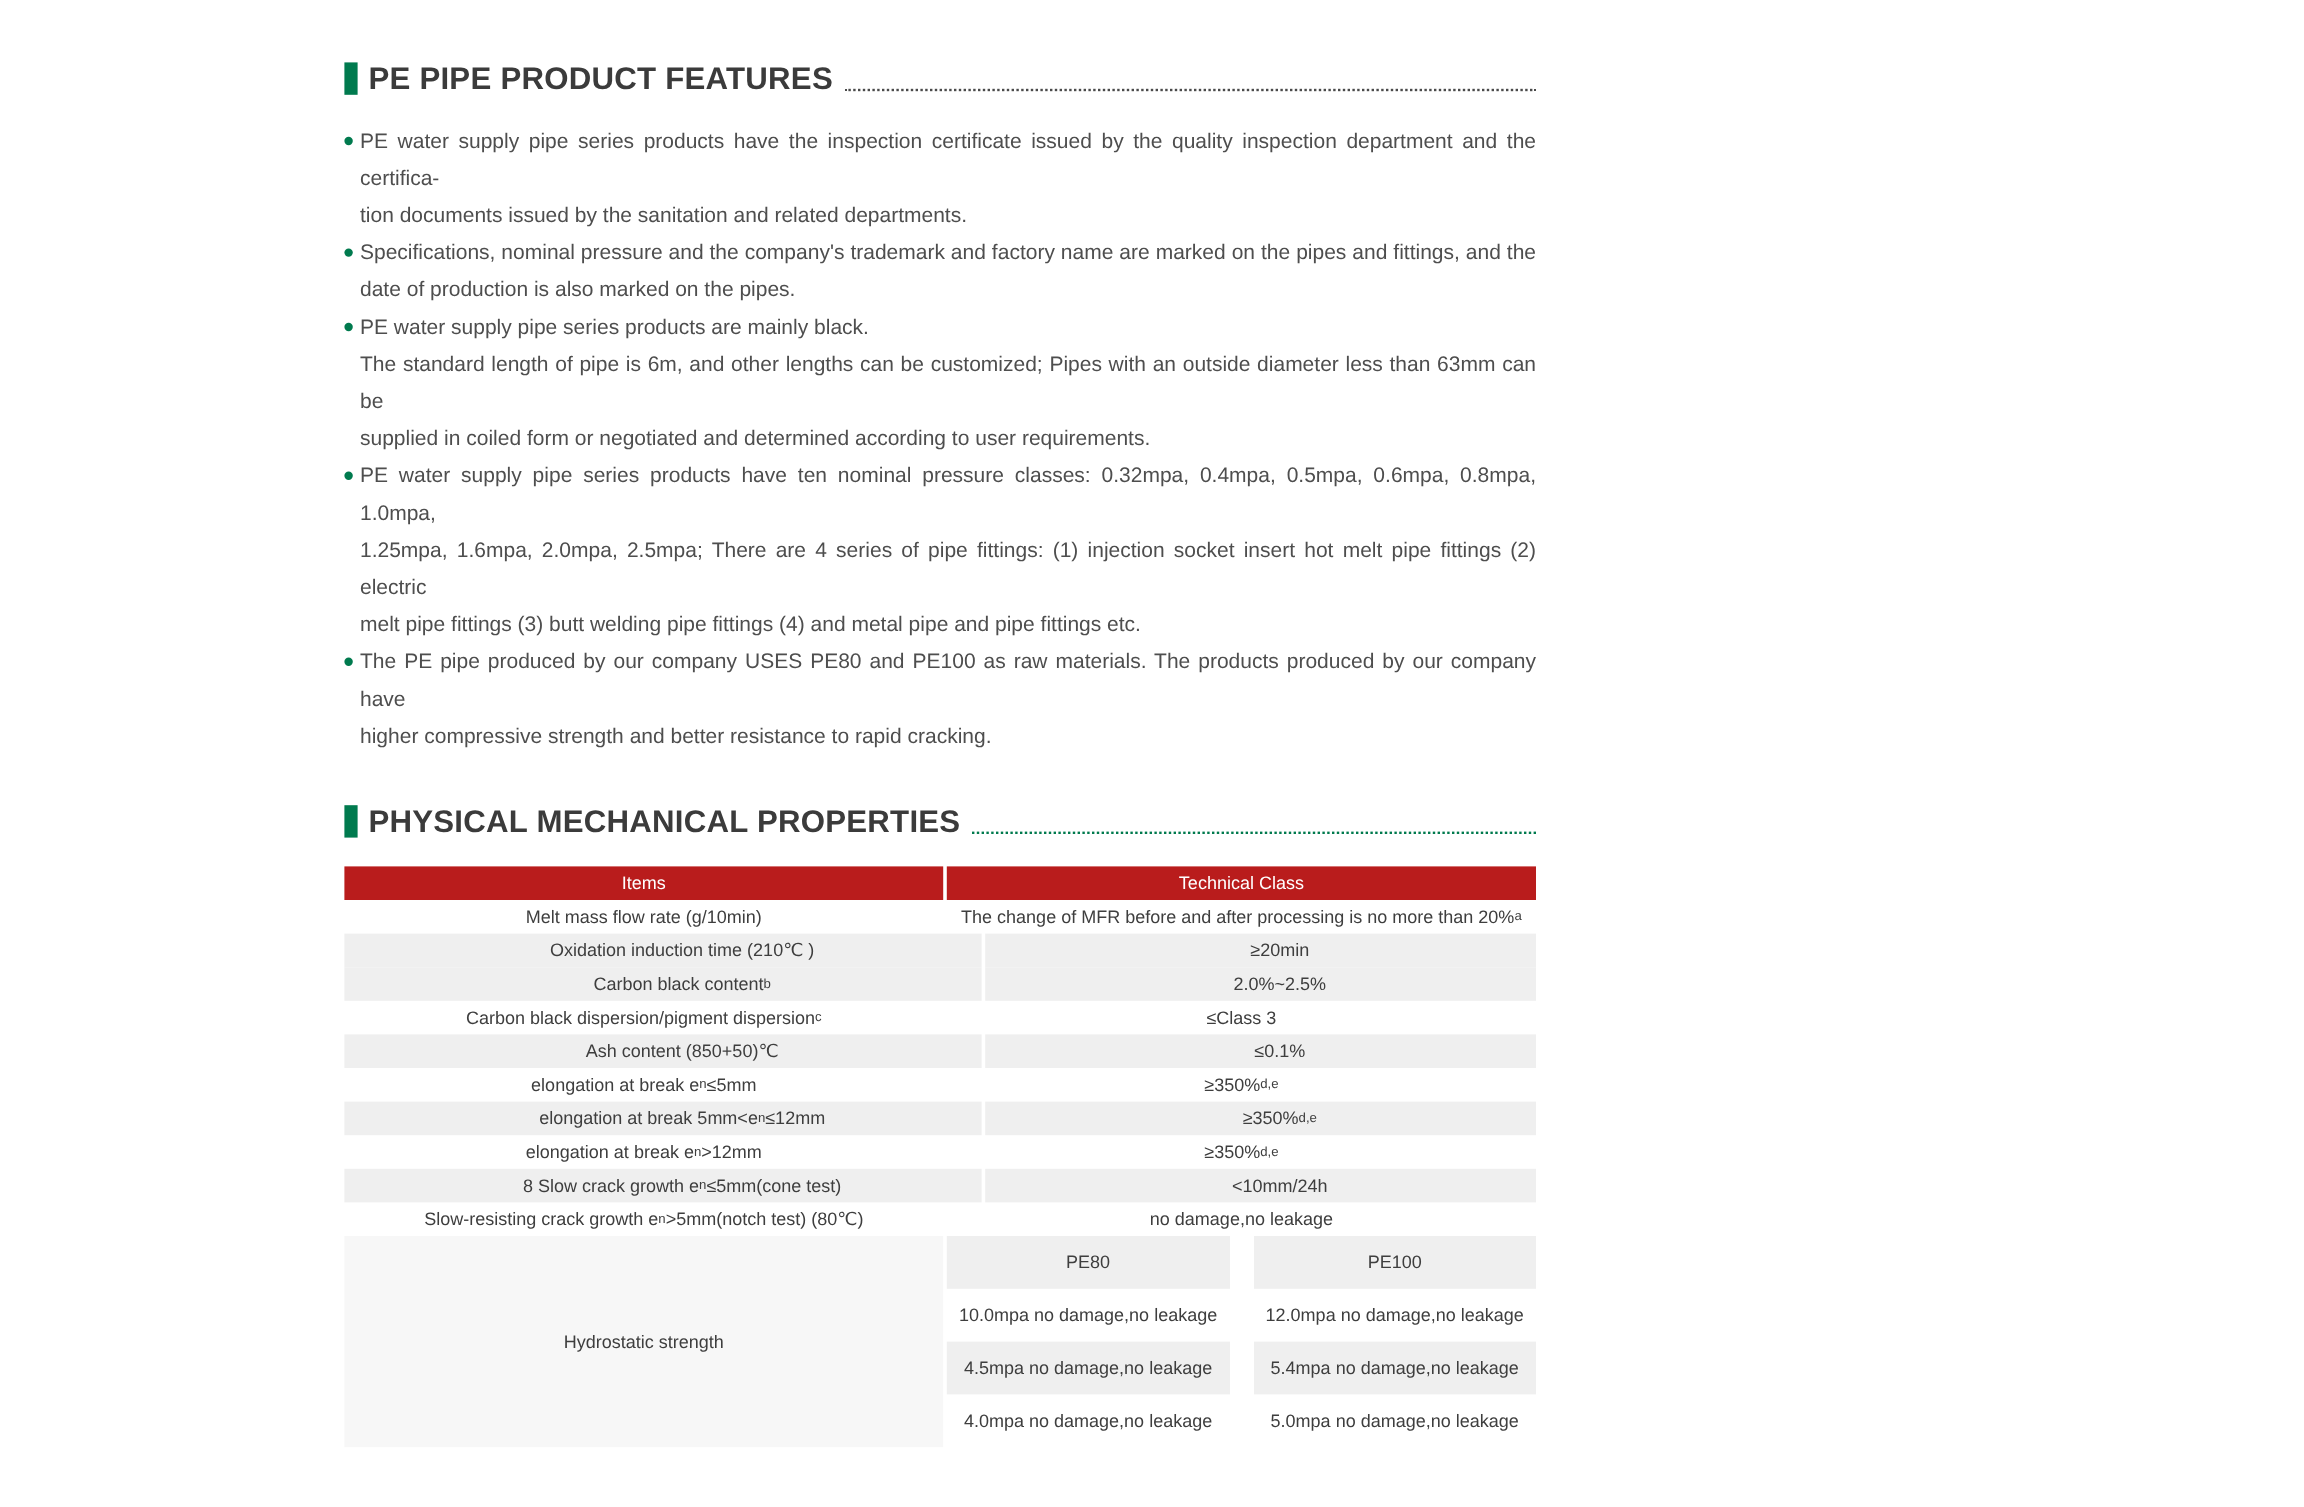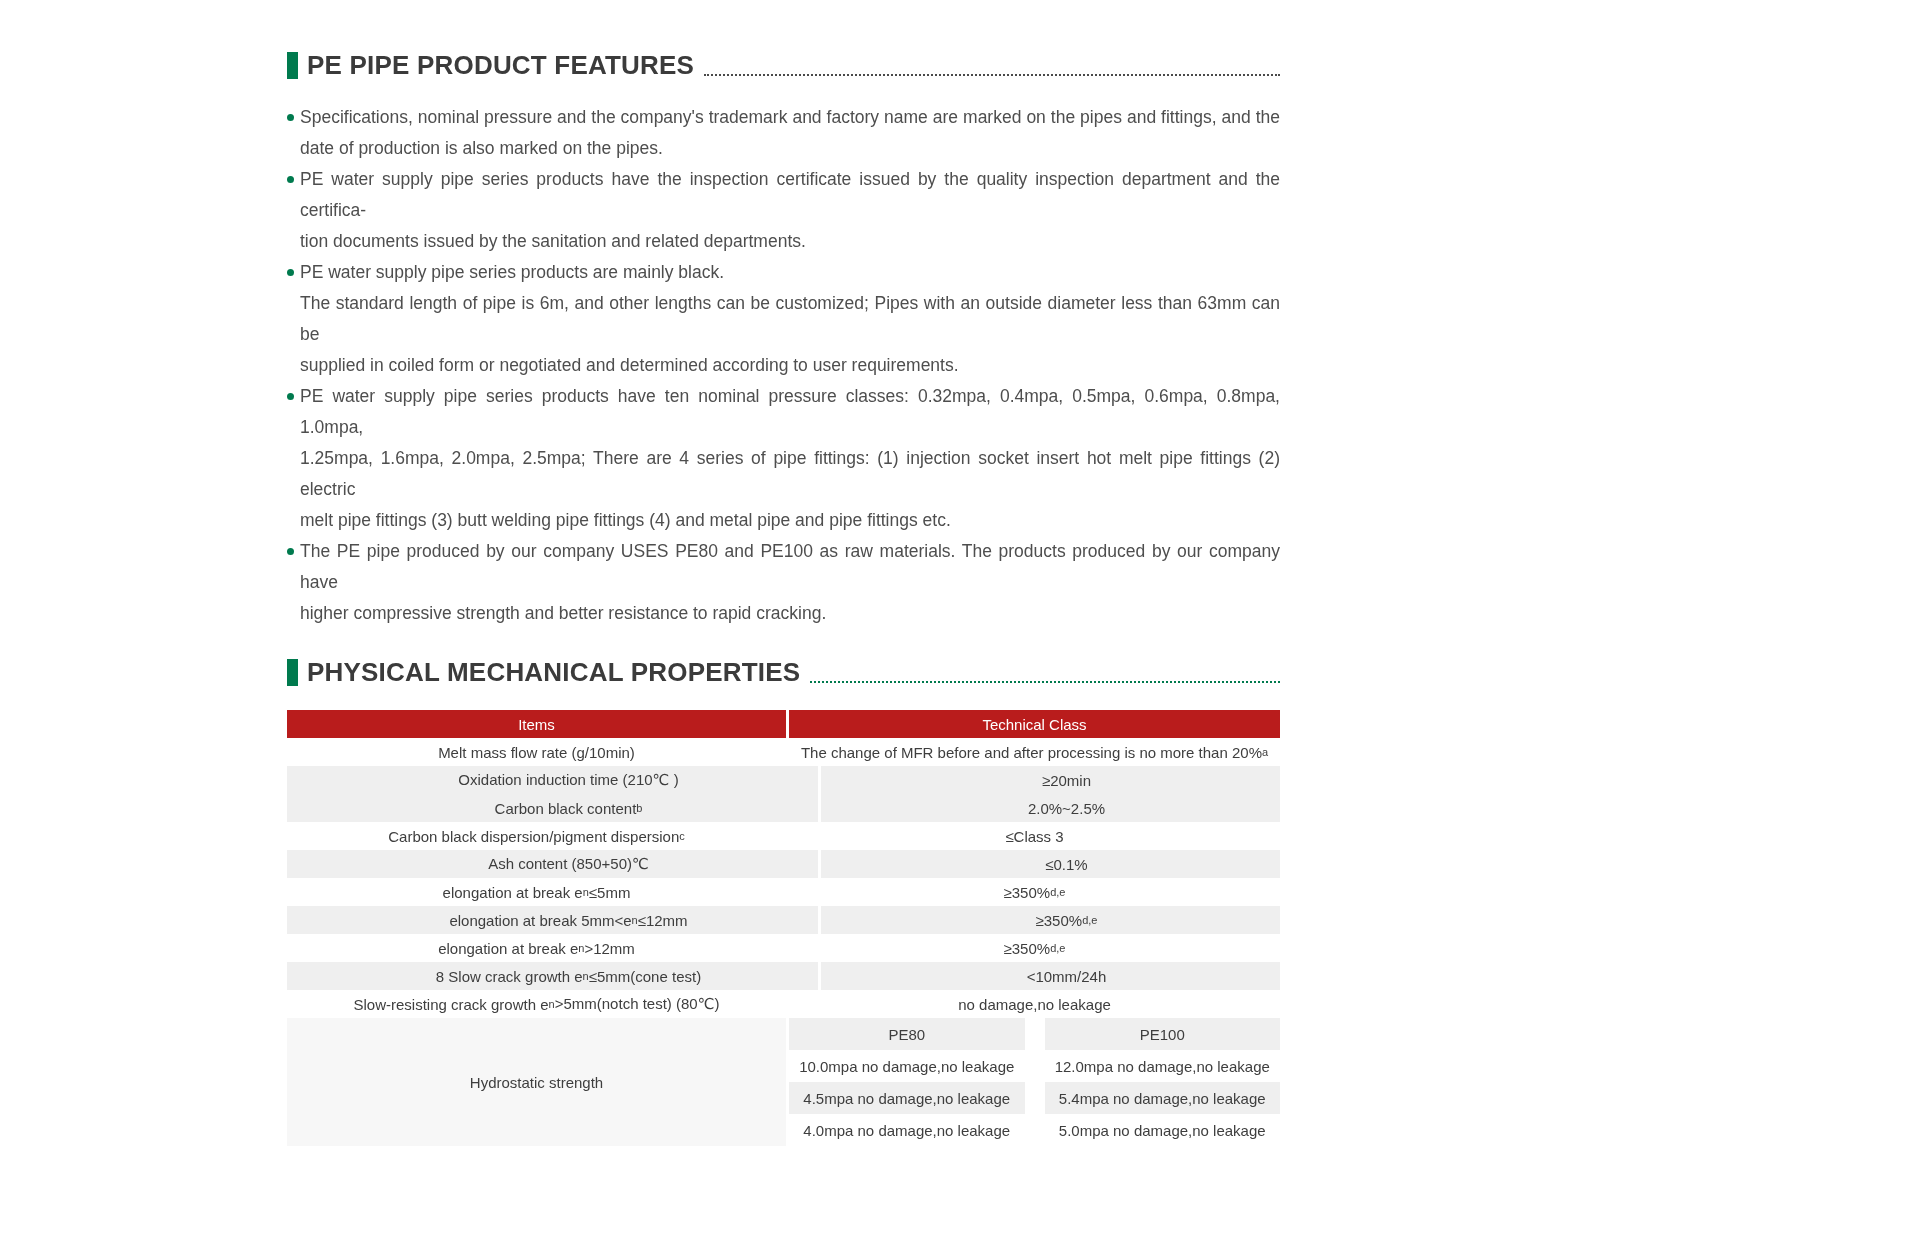--- a/index.html
+++ b/index.html
@@ -6,21 +6,21 @@
   body{
     width:1920px;height:1256px;background:#ffffff;
     font-family:"Liberation Sans","DejaVu Sans",sans-serif;
     -webkit-font-smoothing:antialiased;
   }
   .content{position:absolute;left:287px;top:0;width:993px;}
 
   
   .sec-header{display:flex;align-items:center;}
   .sec-header.first{margin-top:50px;text-align:center;}
-  .sec-header.second{margin-top:28px;}
+  .sec-header.second{margin-top:40px;}
   .sq{width:11px;height:27px;background:#007A4E;margin-right:9px;flex:none;}
   .sec-title{font-size:26px;font-weight:bold;color:#3B3B3B;margin:0;white-space:nowrap;letter-spacing:0.2px;}
   .leader{flex:1;border-bottom:2px dotted #4A4A4A;margin:0 0 5px 10px;align-self:flex-end;}
   .leader.green{border-bottom-color:#007A4E;}
 
   
   .bullets{margin:21px 0 0 0;padding:0;list-style:none;color:#4E4E4E;font-size:17.5px;}
   .b-line{position:relative;padding-left:13px;line-height:31px;min-height:31px;}
   .b-line.just{text-align:justify;text-align-last:justify;}
   .b-dot{position:absolute;left:0;top:12px;width:7px;height:7px;border-radius:50%;background:#007A4E;}
@@ -32,43 +32,43 @@
   .t-item{width:499px;flex:none;}
   .t-val{flex:1;}
   .t-row.head .t-cell{background:#b91c1c;color:#ffffff;}
   .t-row.shade .t-cell{background:#EFEFEF;padding-left:32px;}
   sup{font-size:11px;line-height:0;}
   sub{font-size:11px;line-height:0;}
 
   .hydro{display:flex;gap:3px;}
   .hydro-item{width:499px;flex:none;background:#F7F7F7;display:flex;align-items:center;justify-content:center;text-align:center;}
   .hydro-right{flex:1;display:flex;flex-direction:column;}
-  .h-row{display:flex;gap:20px;height:32px;flex:none;justify-content:space-between;}
+  .h-row{display:flex;gap:20px;height:44px;flex:none;justify-content:space-between;}
   .h-cell{flex:1;display:flex;align-items:center;justify-content:center;text-align:center;}
   .h-row.shade .h-cell{background:#EFEFEF;}
 </style>
 </head>
 <body>
 
 <div class="content">
 
   <section>
     <div class="sec-header first">
       <span class="sq"></span>
       <h1 class="sec-title">PE PIPE PRODUCT FEATURES</h1>
       <span class="leader"></span>
     </div>
     <ul class="bullets" id="features-list">
         <li>
+          <div class="b-line just"><span class="b-dot"></span>PE water supply pipe series products have the inspection certificate issued by the quality inspection department and the certifica-</div>
+          <div class="b-line">tion documents issued by the sanitation and related departments.</div>
+        </li>
+        <li>
           <div class="b-line just"><span class="b-dot"></span>Specifications, nominal pressure and the company's trademark and factory name are marked on the pipes and fittings, and the</div>
           <div class="b-line">date of production is also marked on the pipes.</div>
-        </li>
-        <li>
-          <div class="b-line just"><span class="b-dot"></span>PE water supply pipe series products have the inspection certificate issued by the quality inspection department and the certifica-</div>
-          <div class="b-line">tion documents issued by the sanitation and related departments.</div>
         </li>
         <li>
           <div class="b-line"><span class="b-dot"></span>PE water supply pipe series products are mainly black.</div>
           <div class="b-line just">The standard length of pipe is 6m, and other lengths can be customized; Pipes with an outside diameter less than 63mm can be</div>
           <div class="b-line">supplied in coiled form or negotiated and determined according to user requirements.</div>
         </li>
         <li>
           <div class="b-line just"><span class="b-dot"></span>PE water supply pipe series products have ten nominal pressure classes: 0.32mpa, 0.4mpa, 0.5mpa, 0.6mpa, 0.8mpa, 1.0mpa,</div>
           <div class="b-line just">1.25mpa, 1.6mpa, 2.0mpa, 2.5mpa; There are 4 series of pipe fittings: (1) injection socket insert hot melt pipe fittings (2) electric</div>
           <div class="b-line">melt pipe fittings (3) butt welding pipe fittings (4) and metal pipe and pipe fittings etc.</div>

